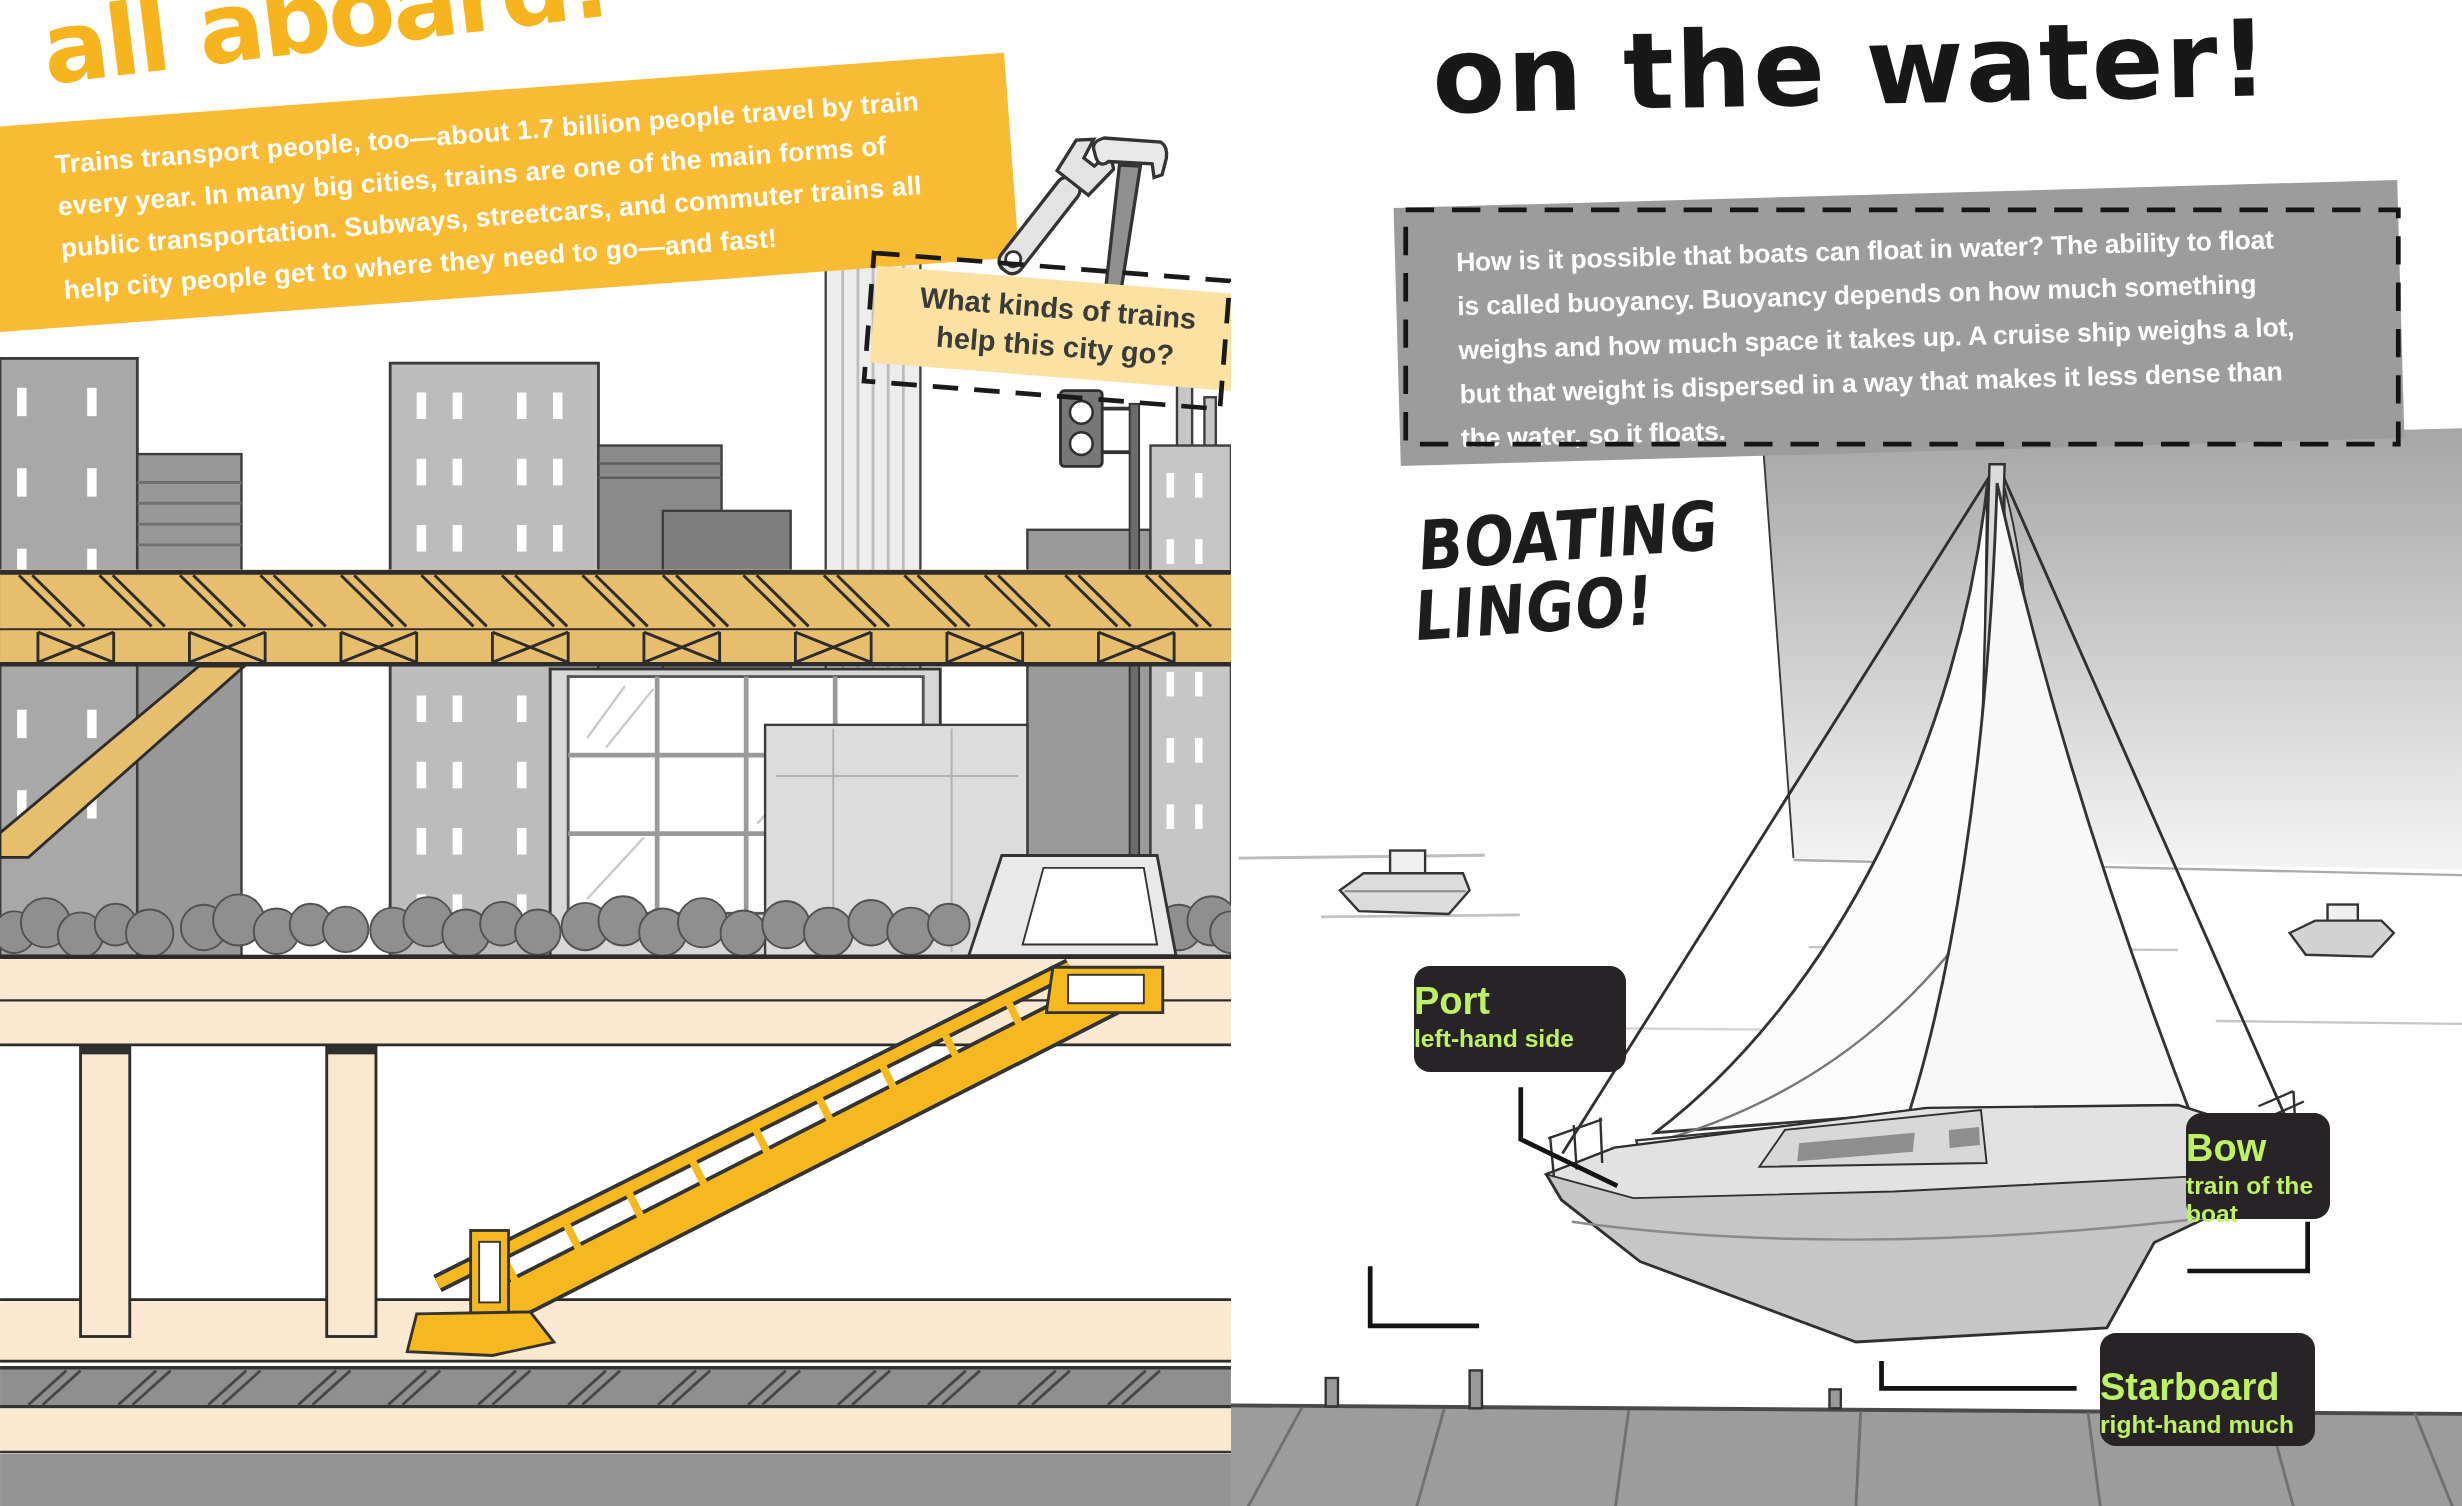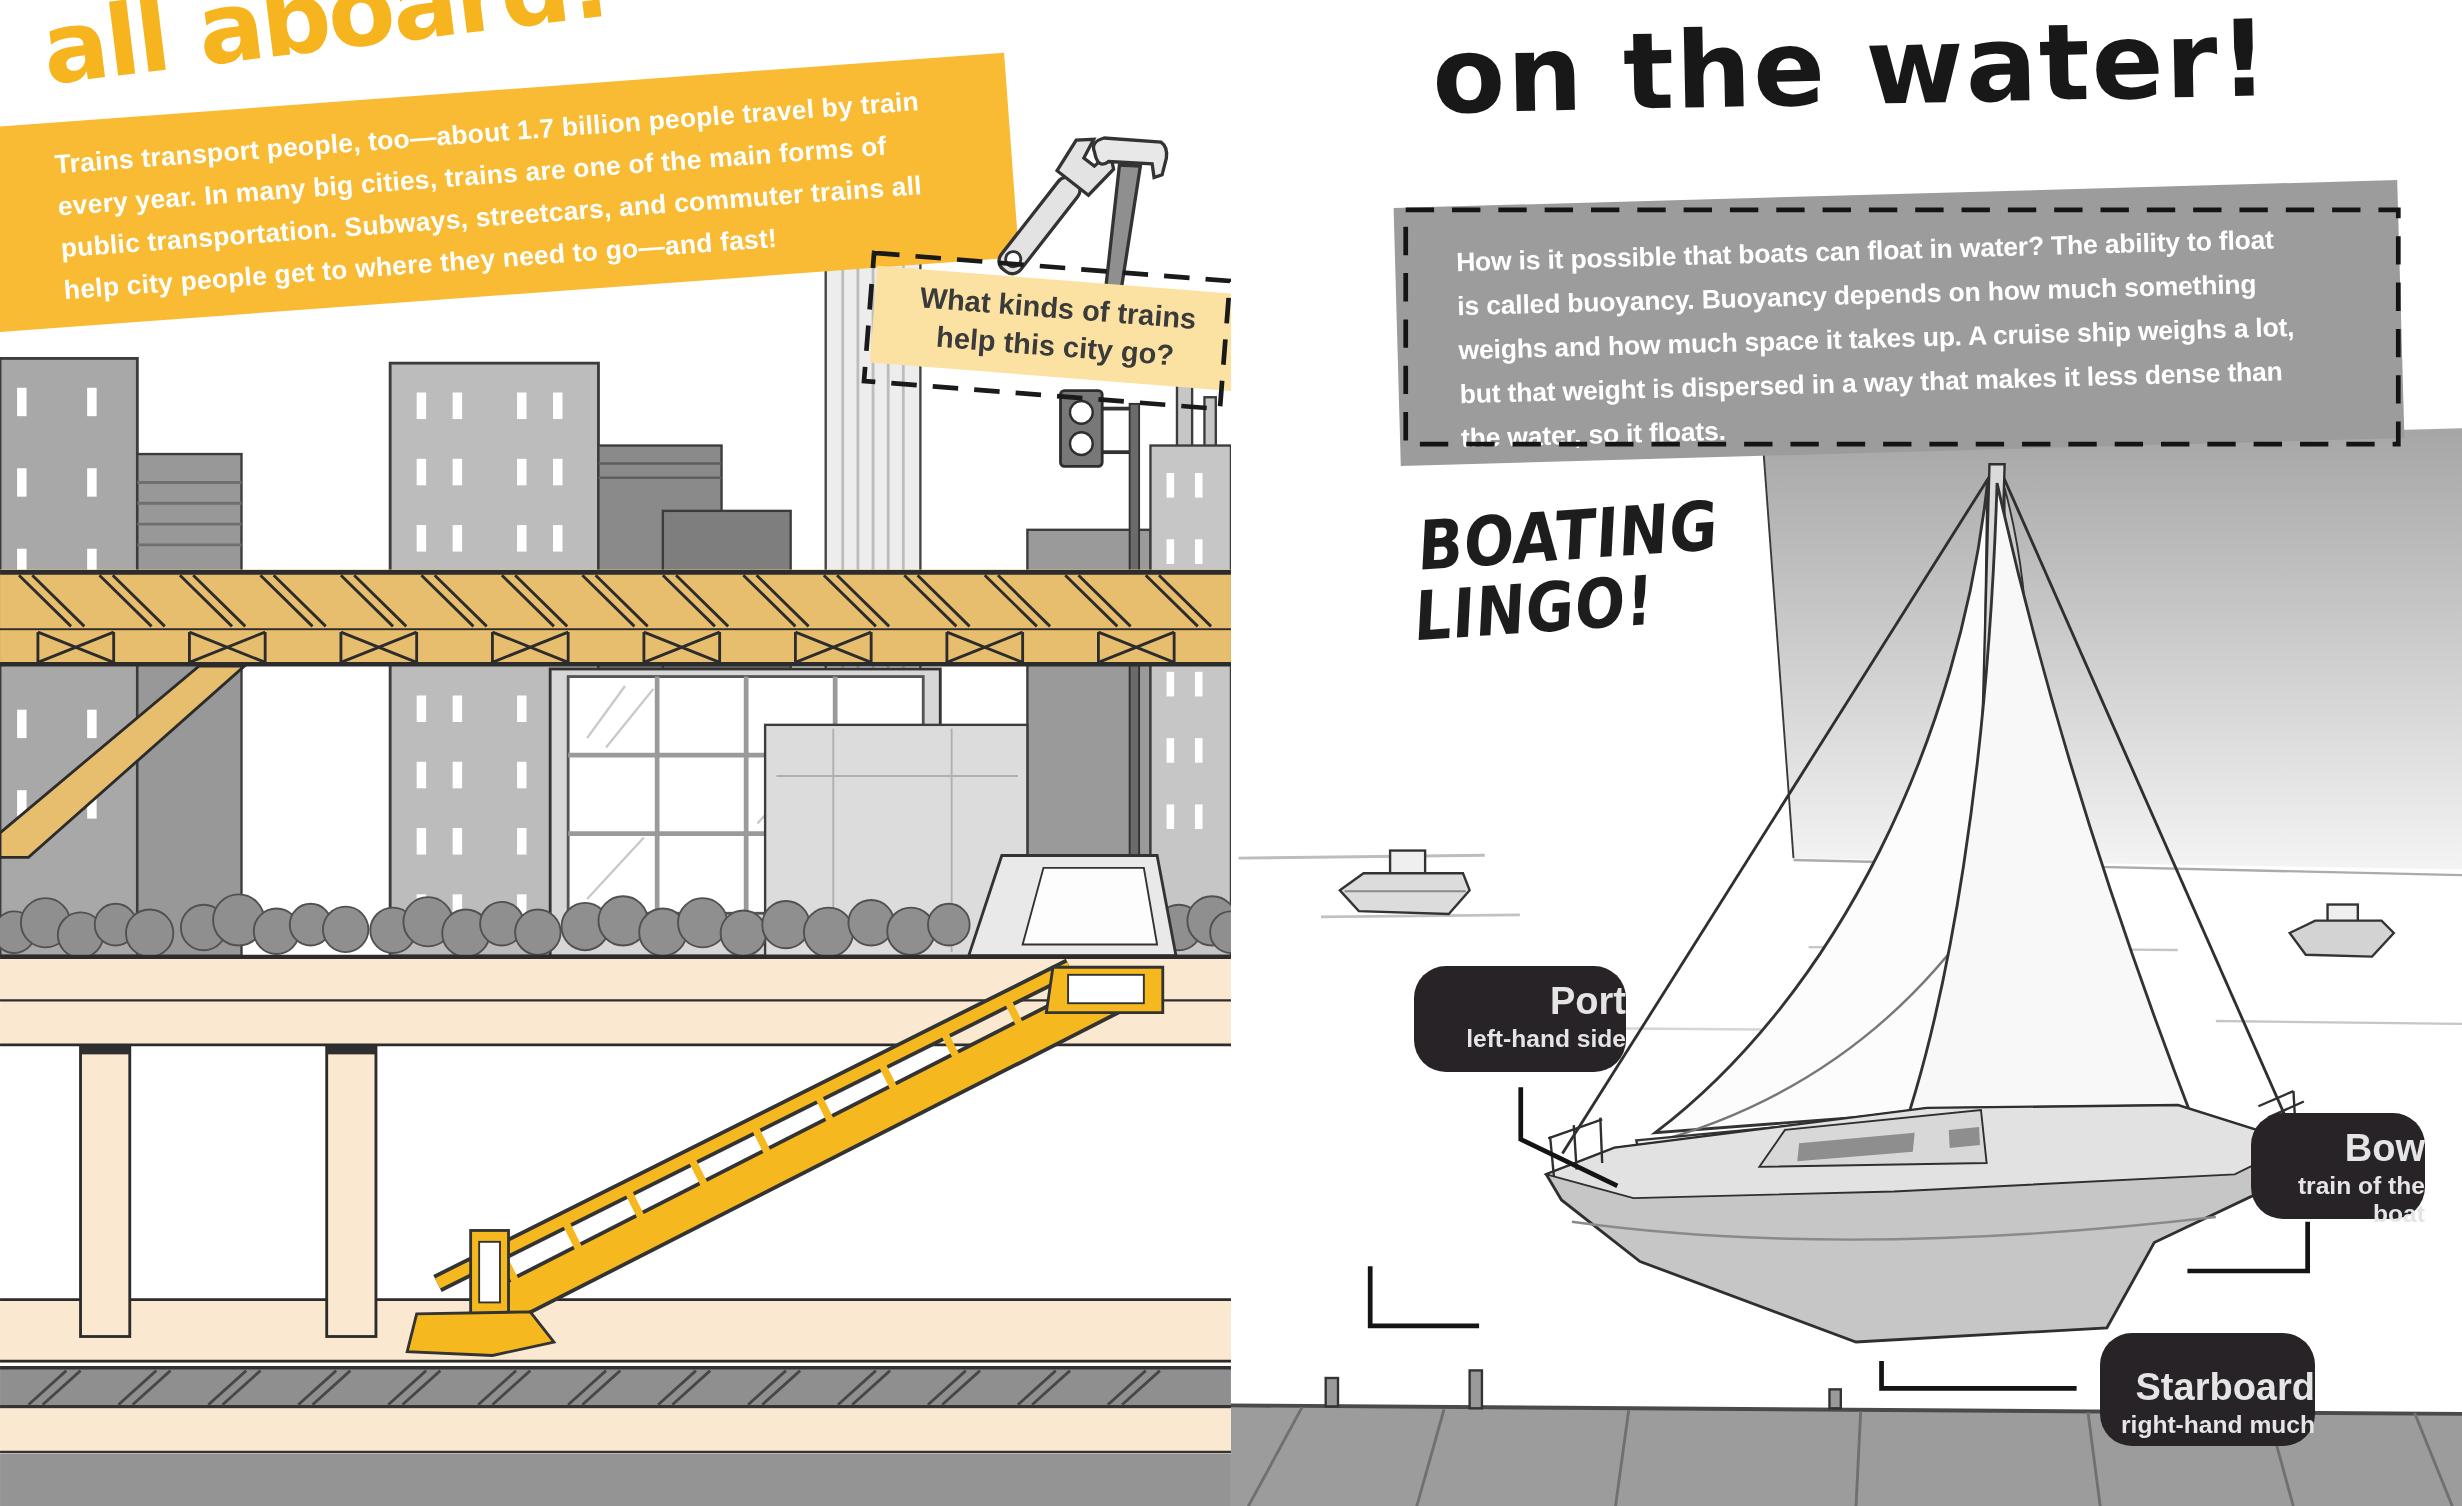--- a/index.html
+++ b/index.html
@@ -31,27 +31,27 @@
     font-size:106px;letter-spacing:1.9px;color:#181818;transform:rotate(-1.2deg);white-space:nowrap;}
   .info-box{left:166px;top:194px;width:1004px;height:258px;background:#9C9C9C;
     transform:rotate(-1.6deg);transform-origin:center;}
   .info-text{position:absolute;left:61px;top:34px;right:19px;
     color:#ffffff;font-size:26.5px;font-weight:600;line-height:44px;letter-spacing:-0.2px;}
   .dash-box-right{left:170px;top:206px;}
   .lingo{left:189px;top:511px;
     font-family:"DejaVu Sans","Liberation Sans",sans-serif;font-weight:bold;
     font-size:59px;line-height:61px;letter-spacing:0.9px;color:#1d1d1d;
     transform:rotate(-4deg) skewX(-7deg) scaleY(1.15);transform-origin:left top;}
-  .term-label{position:absolute;background:#272327;color:#e5e5e5;border-radius:32px;
-    text-align:right;font-weight:bold;}
+  .term-label{position:absolute;background:#272327;color:#bef264;border-radius:16px;
+    text-align:left;font-weight:bold;}
   .term-label .term{font-size:38px;line-height:44px;display:block;}
   .term-label .def{font-size:24.6px;line-height:28px;display:block;margin-top:1.9px;}
   #label-port{left:183px;top:966px;width:212px;height:106px;padding-top:13.3px;box-sizing:border-box;}
   #label-stern{left:31px;top:1135px;width:208px;height:103px;padding-top:12.3px;box-sizing:border-box;}
-  #label-bow{left:1020px;top:1113px;width:174px;height:106px;padding-top:13.3px;box-sizing:border-box;}
+  #label-bow{left:955px;top:1113px;width:144px;height:106px;padding-top:13.3px;box-sizing:border-box;}
   #label-starboard{left:869px;top:1333px;width:215px;height:113px;padding-top:32px;box-sizing:border-box;}
 </style>
 </head>
 <body>
 
 <div id="spread">
 
   <div class="page" id="page-left">
 
     <svg class="abs" style="left:0;top:170px;" width="1231" height="1336" viewBox="0 0 1300 1411">

